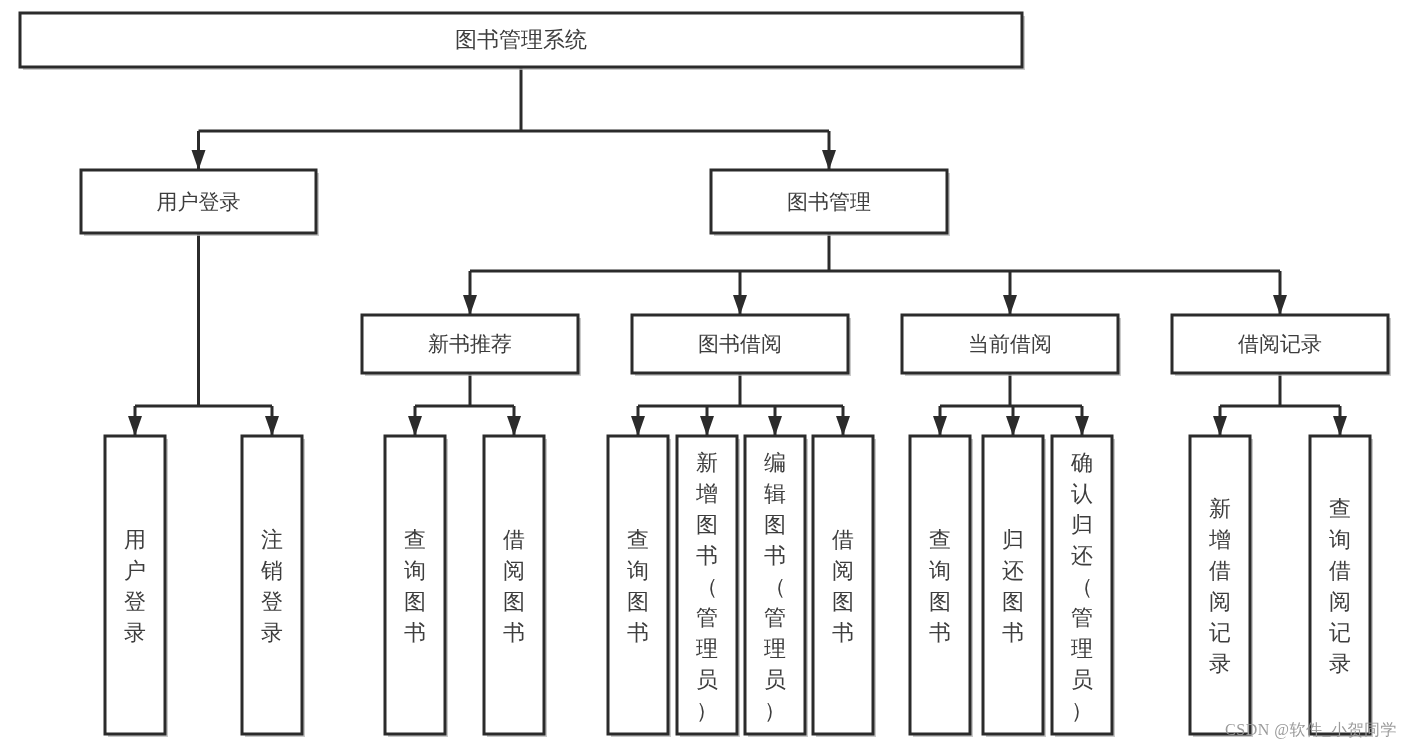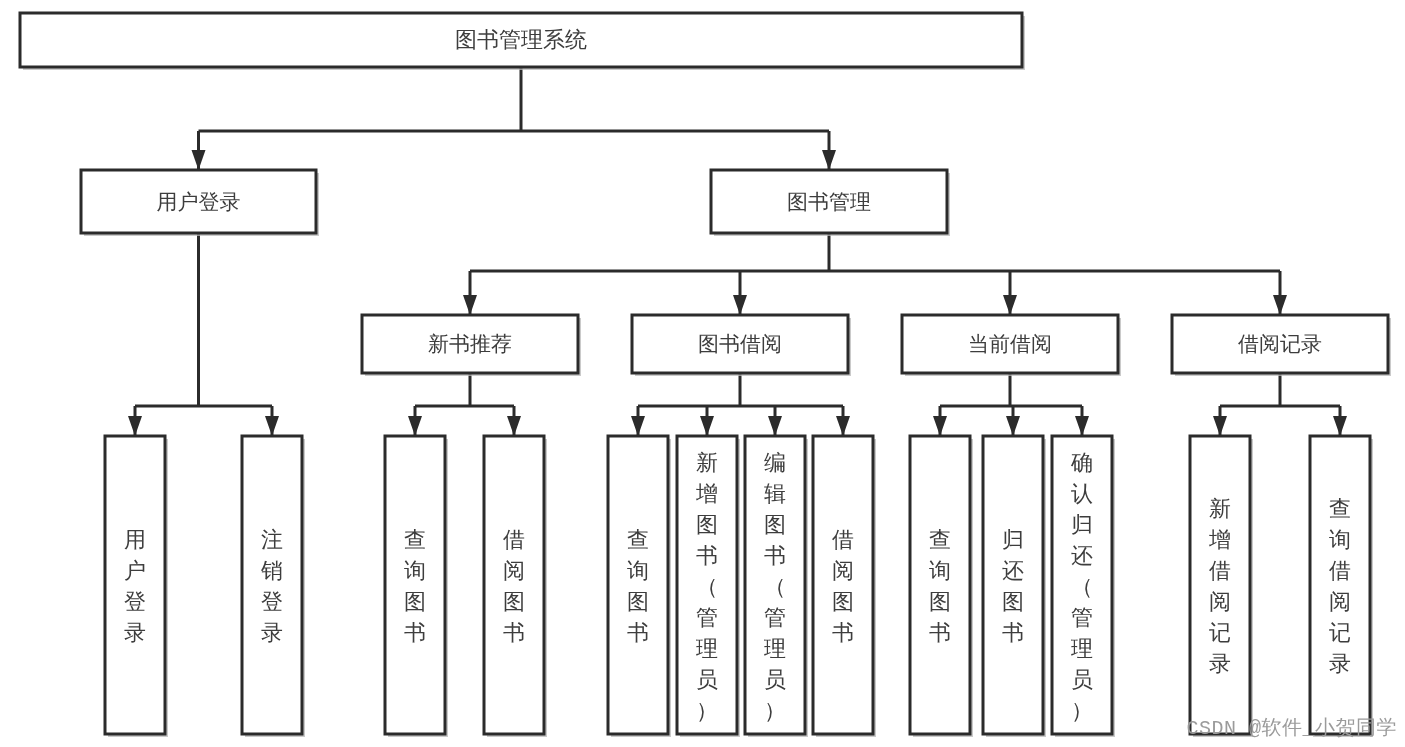--- a/index.html
+++ b/index.html
@@ -58,22 +58,22 @@
   .leaf-label {
     fill: #3d3d3d;
     font-family: "DejaVu Sans", "Liberation Sans", sans-serif;
     font-size: 22px;
     text-anchor: middle;
   }
   .watermark {
     position: absolute;
     right: 8px;
     bottom: 6px;
-    font-family: Liberation Mono, monospace;
-    font-size: 20px;
+    font-family: Liberation Serif, serif;
+    font-size: 16px;
     color: #9b9b9b;
     letter-spacing: 0.5px;
     white-space: nowrap;
     user-select: none;
   }
 </style>
 </head>
 <body>
 
 <div id="diagram-root">

